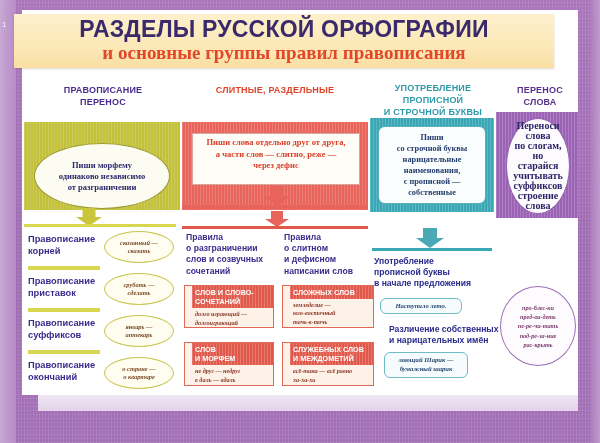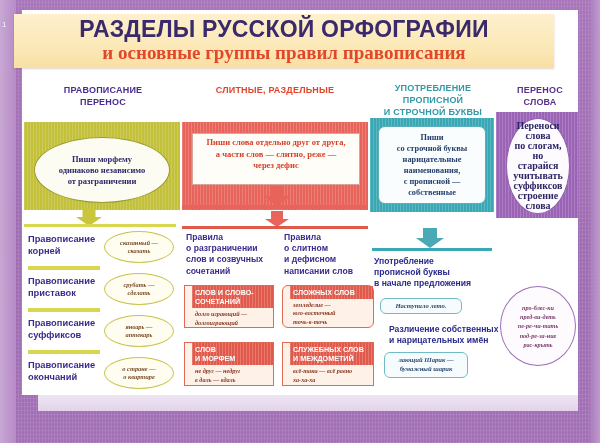--- a/index.html
+++ b/index.html
@@ -180,21 +180,21 @@
   <div id="h4" class="colhead">
     <div>ПЕРЕНОС</div>
     <div>СЛОВА</div>
   </div>
 
   <div id="p1" class="panel"></div>
   <div id="p2" class="panel"></div>
   <div id="p3" class="panel"></div>
   <div id="p4" class="panel"></div>
 
-  <div class="bubbleOval" style="left:34px;top:137px;width:136px;height:66px;">
+  <div class="bubbleOval" style="left:34px;top:143px;width:136px;height:66px;">
     <div>
       <div>Пиши морфему</div>
       <div>одинаково независимо</div>
       <div>от разграничении</div>
     </div>
   </div>
 
   <div class="bubbleRect" style="left:192px;top:133px;width:168px;height:52px;">
     <div>
       <div>Пиши слова отдельно друг от друга,</div>
@@ -315,21 +315,21 @@
     <div class="mboxTitle">
       <div>СЛОВ И СЛОВО-</div>
       <div>СОЧЕТАНИЙ</div>
     </div>
     <div class="mboxBody">
       <div>долго играющий —</div>
       <div>долгоиграющий</div>
     </div>
   </div>
 
-  <div class="mbox" style="left:282px;top:285px;width:92px;height:43px;border-radius:6px;">
+  <div class="mbox" style="left:282px;top:285px;width:92px;height:43px;">
     <div class="mboxTitle">
       <div>СЛОЖНЫХ СЛОВ</div>
     </div>
     <div class="mboxBody">
       <div>земледелие —</div>
       <div>юго-восточный</div>
       <div>точь-в-точь</div>
     </div>
   </div>
 

